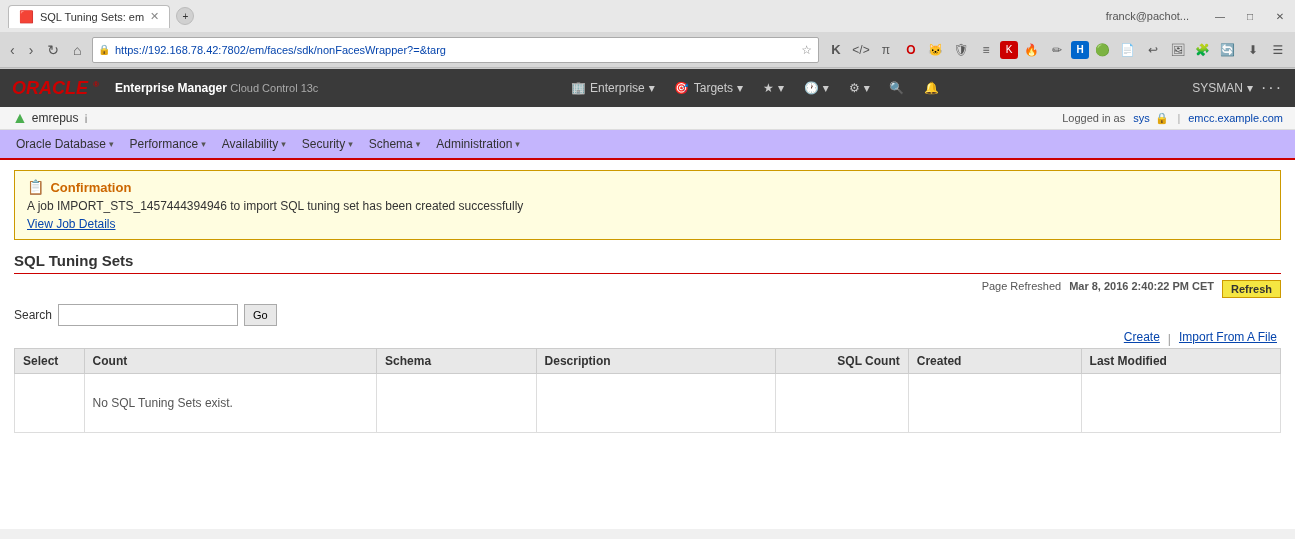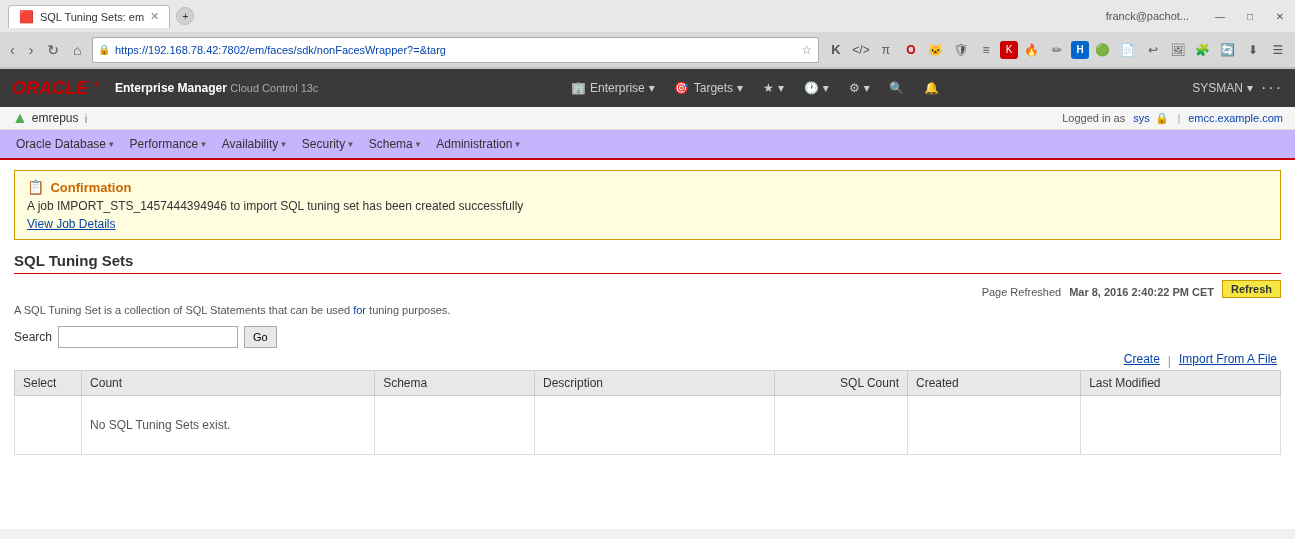--- a/index.html
+++ b/index.html
@@ -59,38 +59,38 @@
     .confirmation-icon { color: #cc6600; font-size: 14px; }
     .confirmation-msg { font-size: 12px; color: #333; margin-bottom: 4px; }
     .confirmation-link { color: #0645ad; cursor: pointer; text-decoration: underline; font-size: 12px; }
 
     
     .section-title { font-size: 15px; font-weight: bold; color: #333; margin-bottom: 6px; border-bottom: 1px solid #cc0000; padding-bottom: 4px; }
     .section-desc { font-size: 11px; color: #555; margin-bottom: 10px; }
     .section-desc a { color: #0645ad; }
 
     
-    .page-meta { display: flex; justify-content: flex-end; align-items: flex-end; gap: 8px; margin-bottom: 6px; font-size: 11px; color: #555; }
+    .page-meta { display: flex; justify-content: flex-end; align-items: flex-start; gap: 8px; margin-bottom: 6px; font-size: 11px; color: #555; }
     .refresh-btn { background: #f5e642; border: 1px solid #cc9900; padding: 2px 8px; cursor: pointer; font-size: 11px; font-weight: bold; color: #333; }
 
     
     .search-row { display: flex; align-items: center; gap: 6px; margin-bottom: 2px; }
     .search-label { font-size: 12px; }
     .search-input { border: 1px solid #aaa; height: 22px; padding: 2px 4px; font-size: 11px; width: 180px; }
     .search-go { background: #e8e8e8; border: 1px solid #aaa; padding: 2px 8px; cursor: pointer; font-size: 11px; height: 22px; }
     .search-hint { font-size: 10px; color: #888; margin-left: 4px; margin-bottom: 8px; }
 
     
     .table-toolbar { display: flex; justify-content: flex-end; align-items: flex-end; gap: 4px; margin-bottom: 2px; }
     .table-action-btn { background: none; border: none; color: #0645ad; cursor: pointer; font-size: 12px; text-decoration: underline; padding: 2px 4px; }
     .table-action-sep { color: #999; }
 
     
     .data-table { width: 100%; border-collapse: collapse; border: 1px solid #ddd; }
-    .data-table th { background: #e8e8e8; border: 1px solid #ccc; padding: 5px 8px; text-align: left; font-size: 12px; font-weight: normal; color: #333; }
+    .data-table th { background: #e8e8e8; border: 1px solid #ccc; padding: 5px 8px; text-align: left; font-size: 12px; font-weight: bold; color: #333; }
     .data-table th.right { text-align: right; }
     .data-table td { border: 1px solid #ddd; padding: 22px 8px; font-size: 12px; color: #555; }
     .data-table tr.empty td { text-align: left; }
 
     .col-select { width: 50px; }
     .col-name { width: 220px; }
     .col-schema { width: 120px; }
     .col-desc { width: 180px; }
     .col-sqlcount { width: 100px; text-align: right; }
     .col-created { width: 130px; }
@@ -254,25 +254,20 @@
     </div>
 
     <div class="section-title">SQL Tuning Sets</div>
 
     <div class="page-meta">
       <span>Page Refreshed</span>
       <span style="font-weight:bold;">Mar 8, 2016 2:40:22 PM CET</span>
       <button class="refresh-btn">Refresh</button>
     </div>
 
-    <div class="section-desc">
-      <span>A SQL Tuning Set is a collection of SQL Statements that can be used </span>
-      <a style="color:#0645ad;">for</a>
-      <span> tuning purposes.</span>
-    </div>
 
     <div class="search-row">
       <label class="search-label">Search</label>
       <input class="search-input" type="text" style="">
       <button class="search-go">Go</button>
     </div>
 
     <div class="table-toolbar">
       <button class="table-action-btn">Create</button>
       <span class="table-action-sep">|</span>

